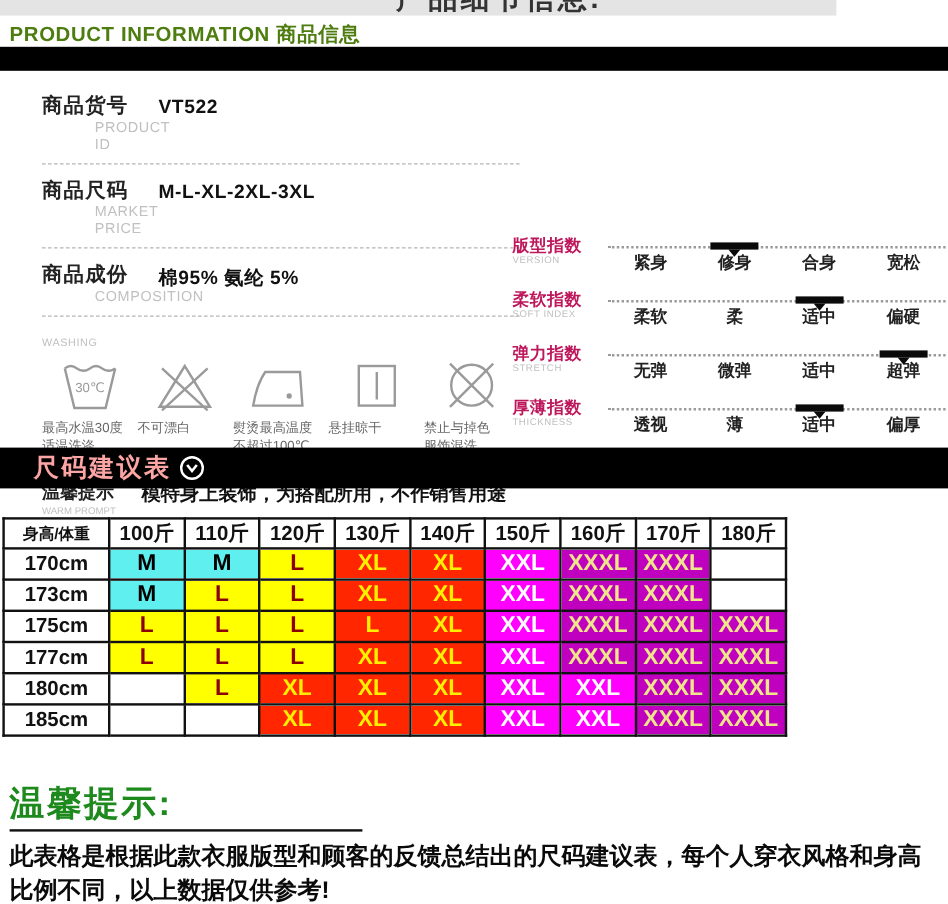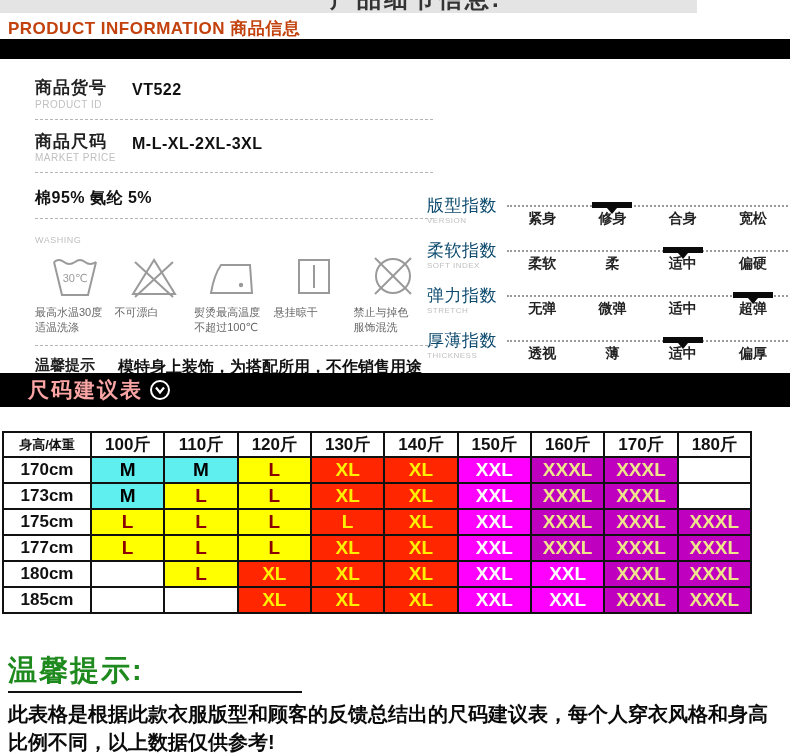--- a/index.html
+++ b/index.html
@@ -3,29 +3,29 @@
 <meta charset="utf-8">
 <style>
   html,body{margin:0;padding:0;background:#fff;}
   .page{position:relative;width:790px;height:753px;background:#fff;overflow:hidden;
         font-family:"Liberation Sans","DejaVu Sans",sans-serif;color:#111;}
 
   
   .top-strip{position:absolute;left:0;top:0;width:697px;height:13px;background:#e4e4e4;overflow:hidden;}
   .top-strip .clip{position:absolute;left:330px;top:-17px;font-size:24px;font-weight:bold;color:#333;letter-spacing:3px;white-space:nowrap;}
 
-  .page-header{position:absolute;left:8px;top:17px;font-size:17px;font-weight:bold;color:#c2410c;letter-spacing:.5px;}
+  .page-header{position:absolute;left:8px;top:17px;font-size:17px;font-weight:bold;color:#4d7c0f;letter-spacing:.5px;}
   .bar1{position:absolute;left:0;top:39px;width:790px;height:20px;background:#000;}
 
   
   .info-section{position:absolute;left:35px;top:66px;width:398px;}
   .info-row{display:flex;align-items:flex-start;padding:13px 0 9px;border-bottom:1px dashed #b5b5b5;}
   .info-label{width:97px;flex:0 0 97px;}
   .info-label .cn{font-size:17px;font-weight:bold;color:#222;letter-spacing:1px;line-height:1.1;}
-  .info-label .en{font-size:10px;color:#c0c0c0;letter-spacing:.5px;margin-top:1px;text-transform:uppercase;}
+  .info-label .en{font-size:12px;color:#c0c0c0;letter-spacing:.5px;margin-top:1px;text-transform:uppercase;margin-left:44px;}
   .info-value{font-size:16px;font-weight:bold;color:#111;padding-top:2px;letter-spacing:.5px;}
 
   .wash-block{padding:16px 0 10px;border-bottom:1px dashed #b5b5b5;}
   .wash-head{display:flex;align-items:flex-start;}
   .wash-en{font-size:9px;color:#c0c0c0;letter-spacing:.5px;width:60px;flex:0 0 60px;}
   .wash-title{font-size:17px;font-weight:bold;color:#222;letter-spacing:1px;}
   .wash-icons{display:flex;margin-top:8px;}
   .wash-item{flex:1;}
   .wash-item svg{display:block;margin:0 auto;}
   .wash-caption{font-size:11px;color:#666;line-height:1.35;margin-top:6px;white-space:nowrap;}
@@ -33,38 +33,38 @@
   .warm-row{display:flex;align-items:flex-start;padding:10px 0 0;}
   .warm-label{width:83px;flex:0 0 83px;}
   .warm-label .cn{font-size:15px;font-weight:bold;color:#222;}
   .warm-label .en{font-size:8px;color:#c0c0c0;margin-top:1px;}
   .warm-value{font-size:16px;font-weight:bold;color:#111;padding-top:1px;}
 
   
   .index-section{position:absolute;left:427px;top:197px;width:361px;}
   .index-row{display:flex;align-items:flex-start;height:45px;}
   .index-label{width:80px;flex:0 0 80px;}
-  .index-label .cn{font-size:17px;font-weight:normal;color:#0c4a6e;letter-spacing:.5px;line-height:1.1;}
+  .index-label .cn{font-size:14px;font-weight:bold;color:#be185d;letter-spacing:.5px;line-height:1.1;}
   .index-label .en{font-size:8px;color:#c0c0c0;margin-top:0;text-transform:uppercase;letter-spacing:.5px;}
   .index-track{flex:1;position:relative;padding-top:13px;}
   .index-line{position:absolute;left:0;right:0;top:8px;border-top:2px dotted #9a9a9a;}
   .index-marker{position:absolute;top:5px;width:40px;height:6px;background:#0a0a0a;}
   .index-marker:after{content:"";position:absolute;left:50%;top:6px;margin-left:-5px;
       border-left:5px solid transparent;border-right:5px solid transparent;border-top:6px solid #0a0a0a;}
   .index-options{display:flex;}
   .index-options .opt{flex:1;text-align:center;font-size:14px;font-weight:bold;color:#222;}
 
   
   .size-bar{position:absolute;left:0;top:373px;width:790px;height:34px;background:#000;display:flex;align-items:center;}
   .size-bar-title{color:#fca5a5;font-size:21px;font-weight:bold;letter-spacing:2px;margin-left:28px;}
   .size-bar svg{margin-left:6px;}
 
   
   .size-table-wrap{position:absolute;left:2px;top:431px;width:786px;}
-  table.size{border-collapse:collapse;width:750px;table-layout:fixed;}
+  table.size{border-collapse:collapse;width:654px;table-layout:fixed;}
   table.size th,table.size td{border:2px solid #111;text-align:center;padding:0;overflow:hidden;}
   table.size th{height:21px;font-size:17px;font-weight:bold;background:#fff;}
   table.size th.hcol{font-size:13px;}
   table.size td{height:24px;font-size:19px;font-weight:bold;}
   table.size td.hcell{font-size:17px;background:#fff;color:#111;}
   table.size col.c0{width:88px;}
 
   
   .footer{position:absolute;left:8px;top:653px;width:776px;}
   .footer-title{color:#1e8a1e;font-size:29px;font-weight:bold;letter-spacing:2px;line-height:1.2;}
@@ -93,20 +93,24 @@
        <div class="info-value">VT522</div>
      </div>
         <div class="info-row">
        <div class="info-label">
          <div class="cn">商品尺码</div>
          <div class="en">MARKET PRICE</div>
        </div>
        <div class="info-value">M-L-XL-2XL-3XL</div>
      </div>
         <div class="info-row">
+       <div class="info-label">
+         <div class="cn">商品成份</div>
+         <div class="en">COMPOSITION</div>
+       </div>
        <div class="info-value">棉95%  氨纶  5%</div>
      </div>
       </div>
 
     <div class="wash-block">
       <div class="wash-head">
         <span class="wash-en">WASHING</span>
       </div>
       <div class="wash-icons" id="wash-icons">
           <div class="wash-item">

